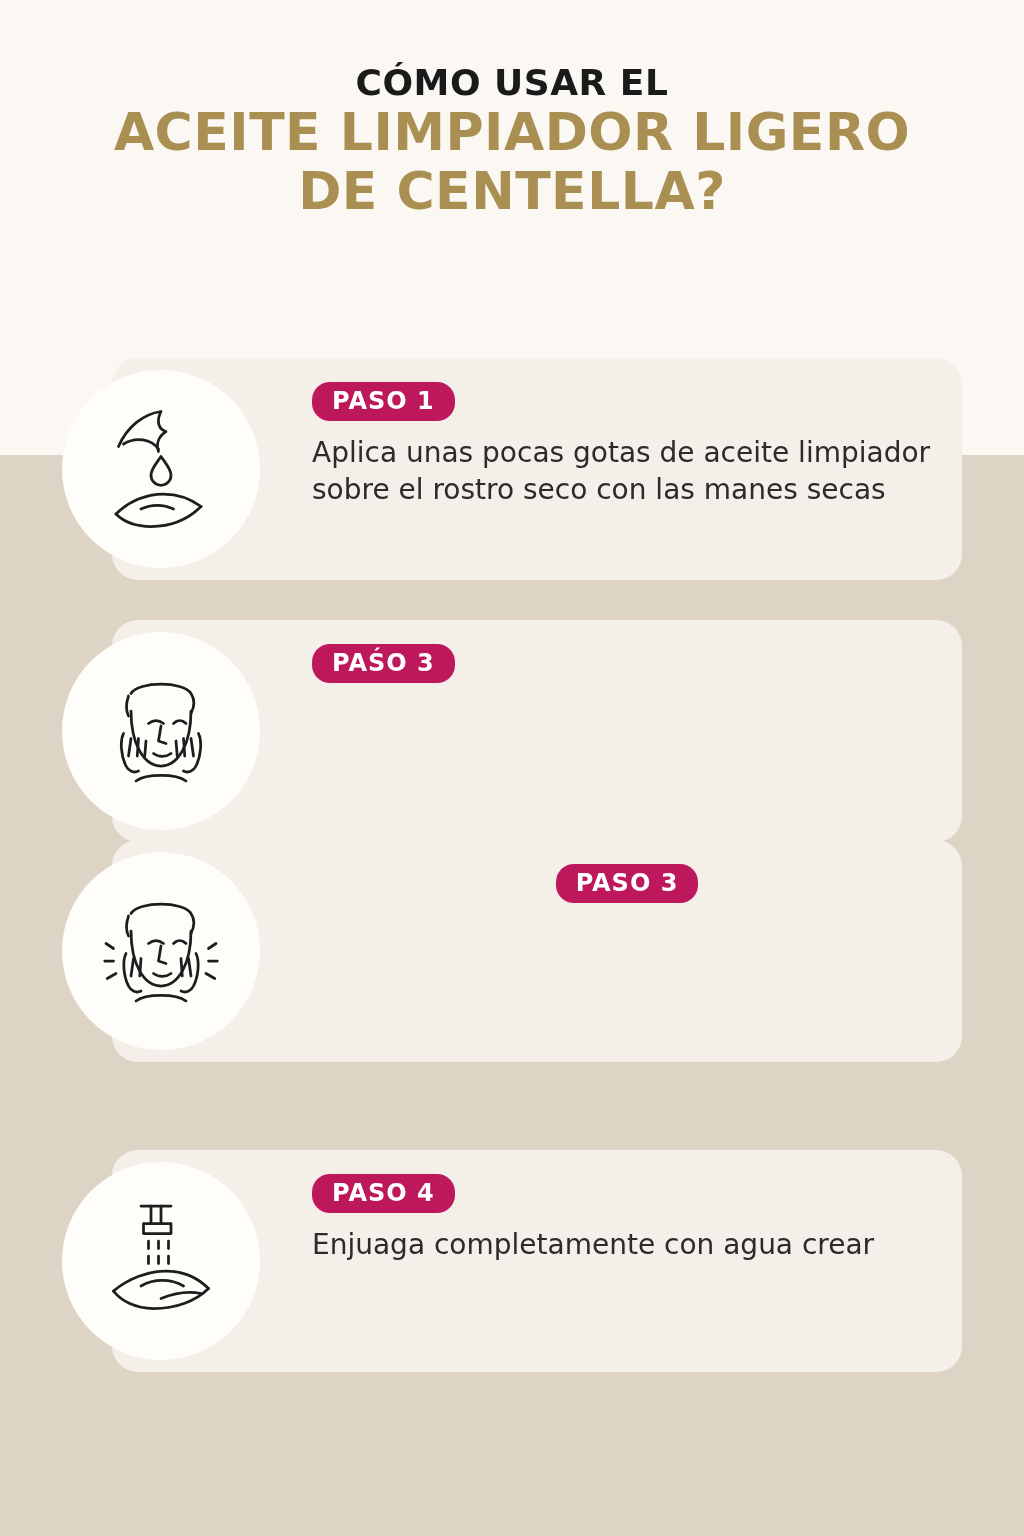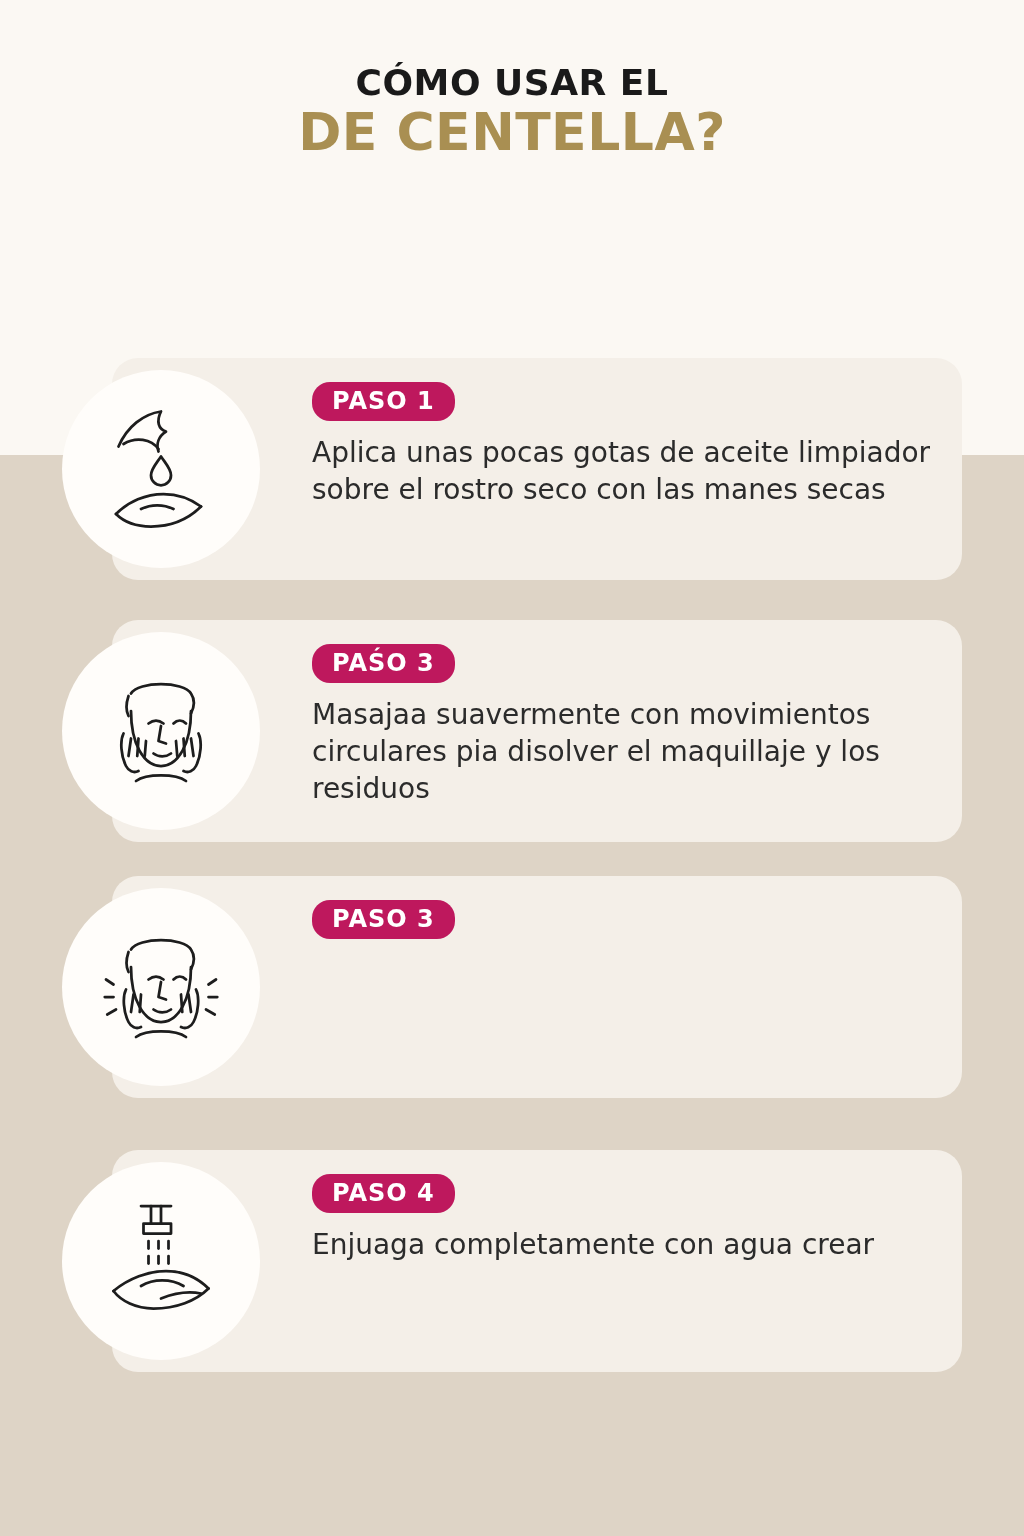--- a/index.html
+++ b/index.html
@@ -117,20 +117,21 @@
 </style>
 </head>
 <body>
 
 <div id="page">
 
   <div id="lower-bg"></div>
 
   <div id="header">
     <div class="title-line" id="title-line-1">CÓMO USAR EL</div>
+    <div class="title-line" id="title-line-2">ACEITE LIMPIADOR LIGERO</div>
     <div class="title-line" id="title-line-3">DE CENTELLA?</div>
   </div>
 
   <div id="steps">
 
     <div class="step-row" style="top:358px;">
       <div class="step-card"></div>
       <div class="step-icon">
         <svg viewBox="0 0 120 120" fill="none" stroke="#1d1d1d" stroke-width="2.2" stroke-linecap="round" stroke-linejoin="round">
           <path d="M26 42 C33 26 46 16 60 14 C56 22 58 28 64 30 C58 34 56 40 58 46"></path>
@@ -164,25 +165,24 @@
           <path d="M48 68 L47 80"></path>
           <path d="M90 62 C93 68 92 80 88 88 C86 92 82 94 78 92"></path>
           <path d="M84 66 L86 80"></path>
           <path d="M78 66 L79 80"></path>
           <path d="M72 68 L73 80"></path>
           <path d="M40 100 C48 94 72 94 80 100"></path>
         </svg>
       </div>
       <div class="step-body">
         <span class="step-badge">PAŚO 3</span>
-        <div class="step-text">Masajaa suavermente con movimientos circulares pia disolver el maquillaje y los residuos</div>
-      </div>
-    </div>
-
-    <div class="step-row" style="top:876px;">
+      </div>
+    </div>
+
+    <div class="step-row" style="top:840px;text-align:center;">
       <div class="step-card"></div>
       <div class="step-icon">
         <svg viewBox="0 0 120 120" fill="none" stroke="#1d1d1d" stroke-width="2.2" stroke-linecap="round" stroke-linejoin="round">
           <path d="M36 30 C42 20 78 20 84 30 C88 36 86 42 84 46"></path>
           <path d="M34 32 C32 38 32 44 34 48"></path>
           <path d="M36 44 C36 70 46 88 60 88 C74 88 84 70 84 44"></path>
           <path d="M50 54 C54 51 58 51 62 54"></path>
           <path d="M70 54 C73 51 77 51 80 54"></path>
           <path d="M60 56 L58 68 L64 70"></path>
           <path d="M54 78 C58 81 64 81 68 78"></path>

